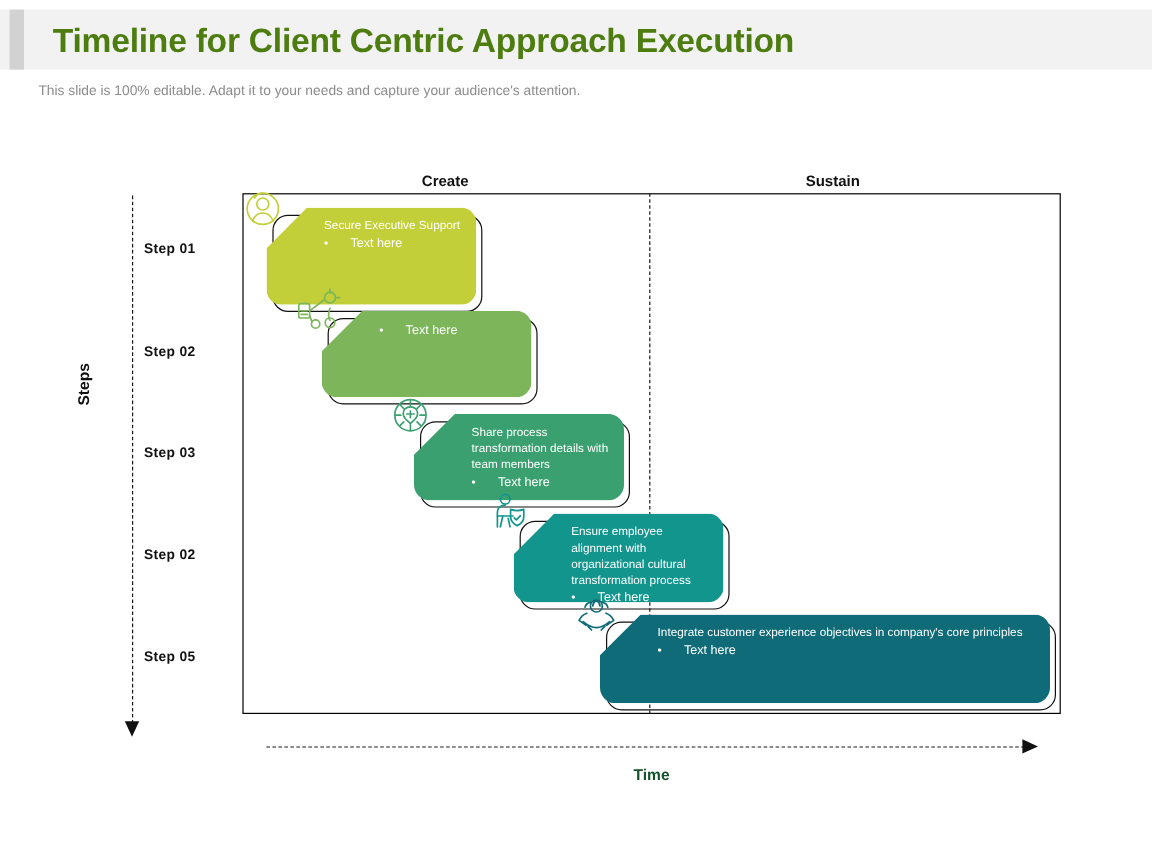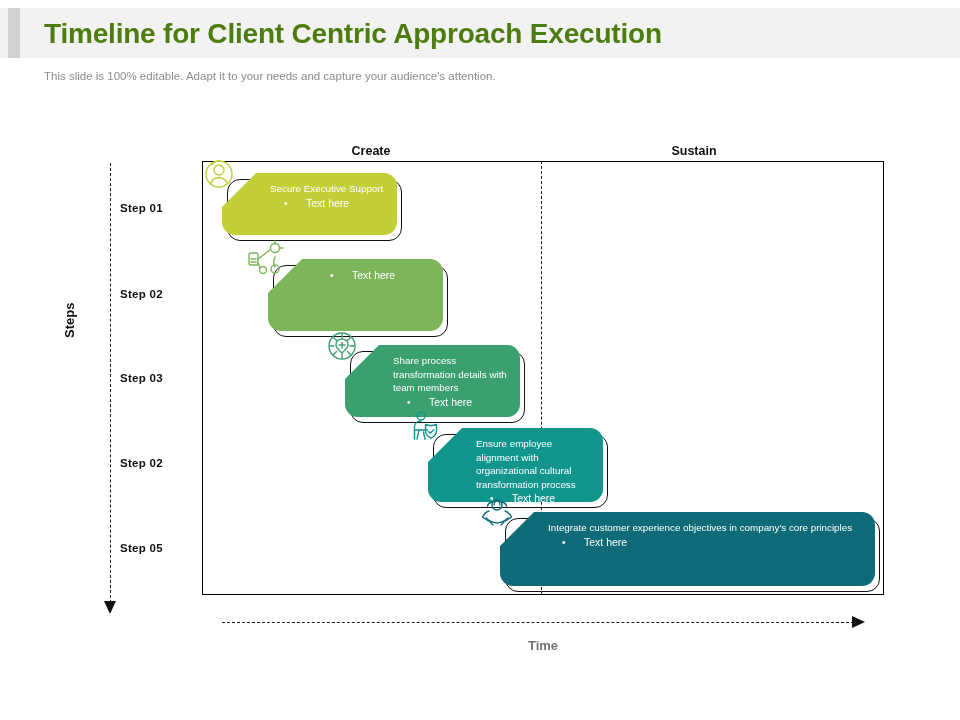--- a/index.html
+++ b/index.html
@@ -14,21 +14,21 @@
   }
   #header-accent{
     position:absolute;left:8px;top:8px;width:12px;height:50px;background:#d2d2d2;
   }
   #page-title{
     position:absolute;left:44px;top:12px;width:880px;height:44px;
     font-size:28px;font-weight:bold;color:#4d7c0f;line-height:44px;
     letter-spacing:-0.2px;white-space:nowrap;
   }
   #page-subtitle{
-    position:absolute;left:44px;top:68px;width:880px;
+    position:absolute;left:32px;top:68px;width:880px;
     font-size:11.5px;color:#8c8c8c;line-height:16px;white-space:nowrap;
   }
 
   
   #plot-frame{
     position:absolute;left:202px;top:161px;width:682px;height:434px;
     border:1.4px solid #000;box-sizing:border-box;background:#fff;
   }
   #phase-divider{
     position:absolute;left:541px;top:161px;width:0;height:434px;
@@ -66,42 +66,42 @@
     position:absolute;left:222px;top:622px;width:632px;height:0;
     border-top:1.3px dashed #1a1a1a;
   }
   #x-axis-arrow{
     position:absolute;left:852px;top:616px;width:0;height:0;
     border-top:6px solid transparent;border-bottom:6px solid transparent;
     border-left:13px solid #111;
   }
   #x-axis-title{
     position:absolute;left:543px;top:638px;font-size:13px;font-weight:bold;
-    color:#737373;transform:translateX(-50%);white-space:nowrap;
+    color:#14532d;transform:translateX(-50%);white-space:nowrap;
   }
 
   
   .bar-group{position:absolute;}
   .bar-shadow{
     position:absolute;left:5px;top:6px;width:100%;height:100%;
     border:1.4px solid #111;border-radius:13px;box-sizing:border-box;
     background:transparent;
   }
   .bar-body{
     position:absolute;left:0;top:0;width:100%;height:100%;
     border-radius:13px;box-sizing:border-box;
     -webkit-clip-path:polygon(34px 0, 100% 0, 100% 100%, 0 100%, 0 34px);
     clip-path:polygon(34px 0, 100% 0, 100% 100%, 0 100%, 0 34px);
   }
   .bar-text{
     position:absolute;left:48px;top:9px;right:10px;
     font-size:9.8px;color:#ffffff;line-height:13.5px;
   }
   .bar-text .bullet-row{
-    display:block;margin-top:1px;margin-left:14px;
+    display:block;margin-top:1px;
   }
   .bar-text .bullet-dot{
     display:inline-block;width:22px;color:#ffffff;font-size:10px;
   }
   .bar-text .bullet-text{font-size:10.5px;}
   .bar-icon{
     position:absolute;left:-24px;top:-20px;width:42px;height:42px;
     pointer-events:none;
   }
 </style>
@@ -129,21 +129,21 @@
 
 <div id="step-labels">
     <div class="step-label" style="top: 202px;">Step  01</div>
     <div class="step-label" style="top: 288px;">Step  02</div>
     <div class="step-label" style="top: 372px;">Step  03</div>
     <div class="step-label" style="top: 457px;">Step  02</div>
     <div class="step-label" style="top: 542px;">Step  05</div>
   </div>
 
 <div id="bars-layer">
-    <div class="bar-group" style="left: 222px; top: 173px; width: 175px; height: 62px;">
+    <div class="bar-group" style="left: 222px; top: 173px; width: 175px; height: 81px;">
       <div class="bar-shadow"></div>
       <div class="bar-body" style="background: rgb(195, 207, 56);"></div>
       <div class="bar-text"><span>Secure Executive Support</span><span class="bullet-row"><span class="bullet-dot">•</span><span class="bullet-text">Text here</span></span></div>
       <div class="bar-icon"><svg viewBox="0 0 42 42" xmlns="http://www.w3.org/2000/svg">
           <circle cx="21" cy="21" r="13" stroke="#c3cf38" fill="none" stroke-width="1.4" stroke-linecap="round" stroke-linejoin="round"></circle>
           <circle cx="21" cy="17" r="5" stroke="#c3cf38" fill="none" stroke-width="1.4" stroke-linecap="round" stroke-linejoin="round"></circle>
         <path d="M12.5 31c1.8-4.5 5-6.5 8.5-6.5s6.7 2 8.5 6.5" stroke="#c3cf38" fill="none" stroke-width="1.4" stroke-linecap="round" stroke-linejoin="round"></path>
         <path d="M14 12c2-3 5-4 7-4" stroke="#c3cf38" fill="none" stroke-width="1.4" stroke-linecap="round" stroke-linejoin="round"></path>
         </svg></div>
     </div>

